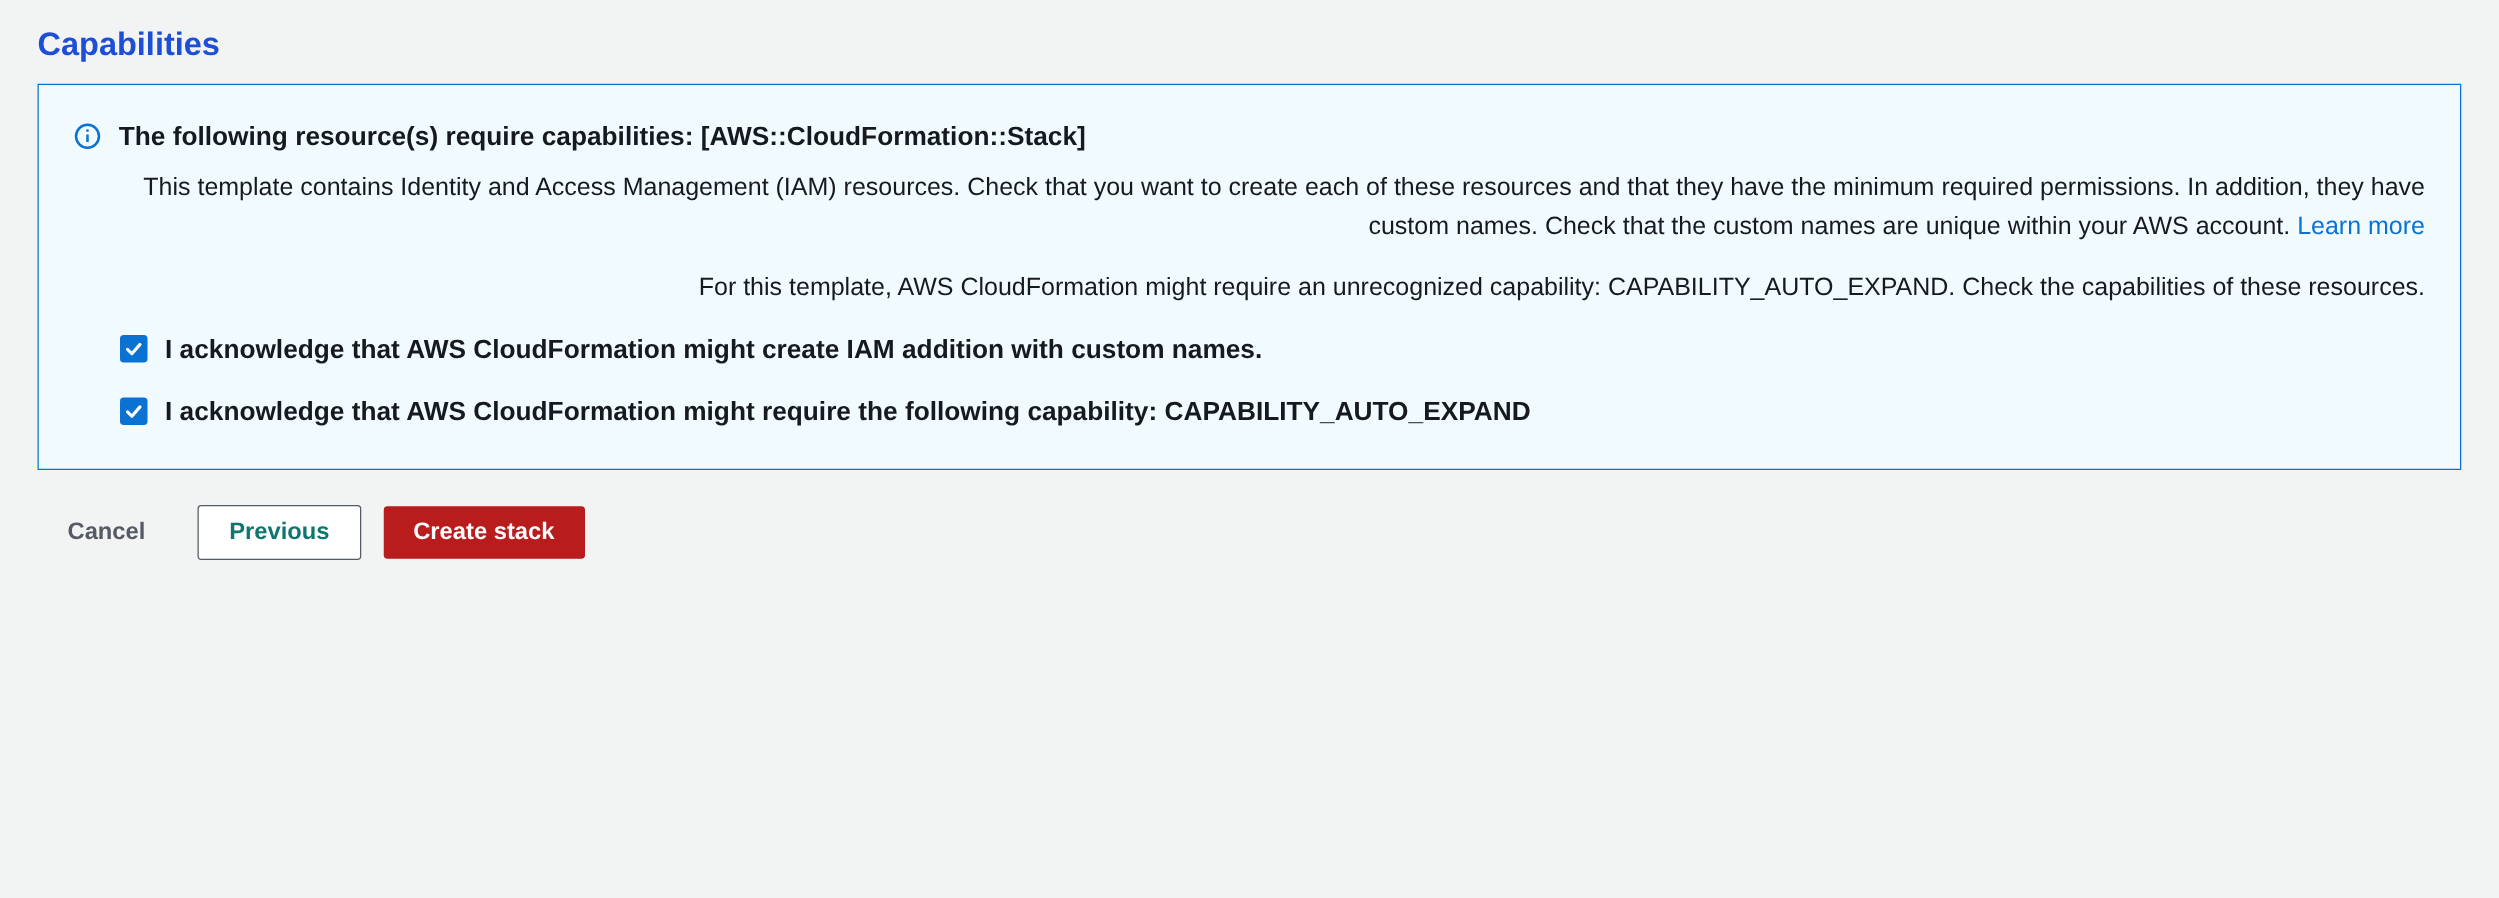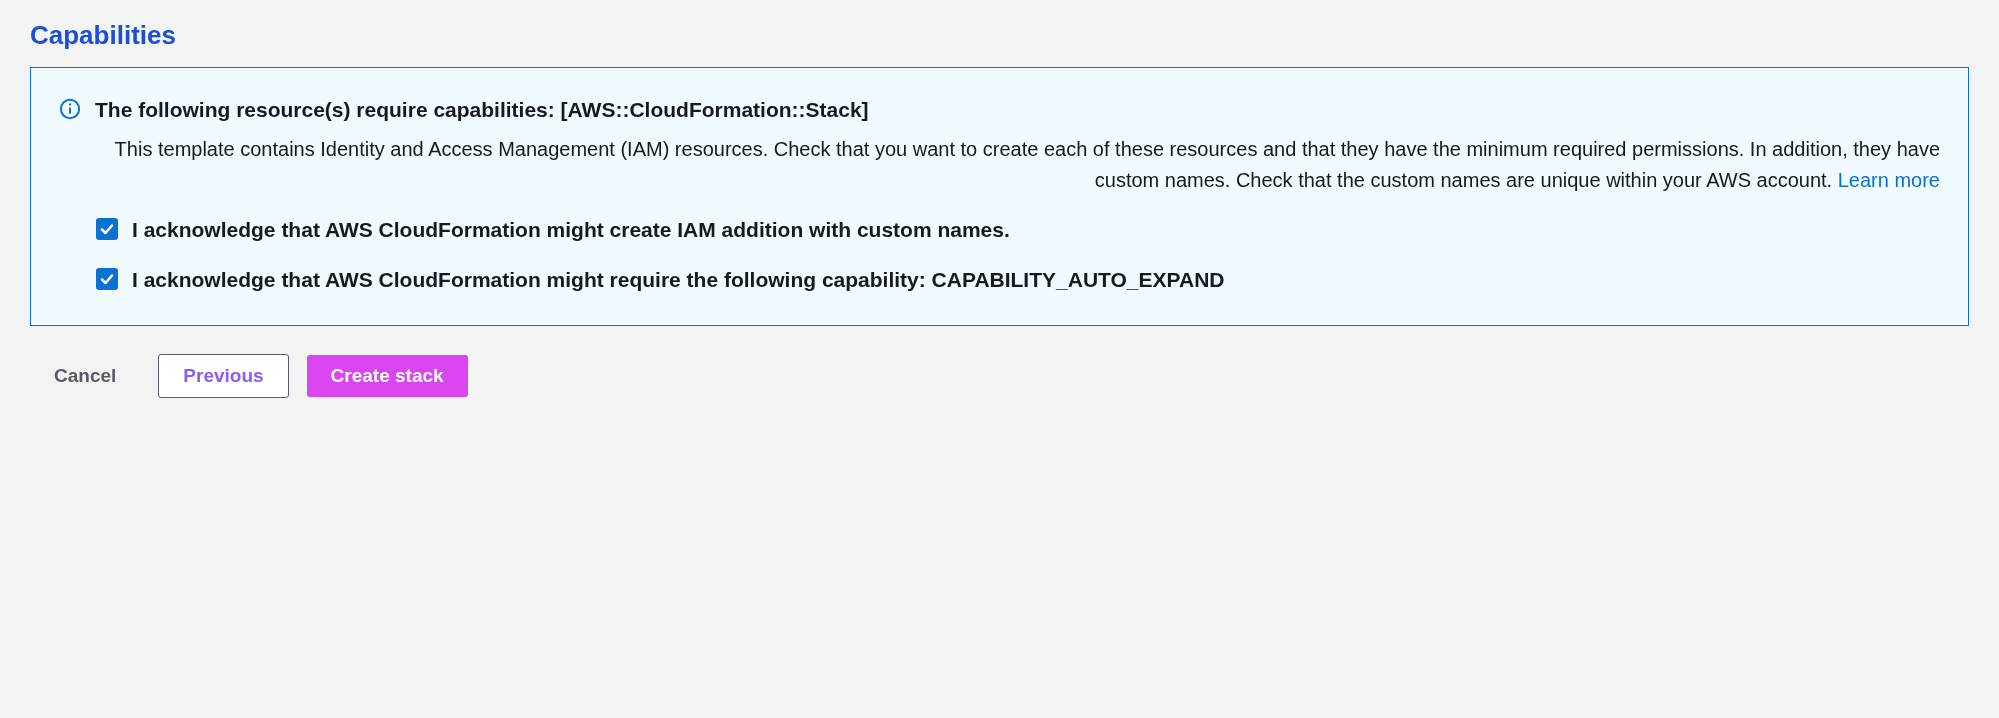--- a/index.html
+++ b/index.html
@@ -105,25 +105,25 @@
       cursor: pointer;
       border: none;
       font-family: inherit;
     }
     .btn-text {
       background: transparent;
       color: #545b64;
     }
     .btn-outline {
       background: #ffffff;
-      color: #8b5cf6;
+      color: #0f766e;
       border: 1.5px solid #545b64;
     }
     .btn-primary {
-      background: #d946ef;
+      background: #b91c1c;
       color: #ffffff;
     }
   </style>
 </head>
 <body>
 
 <h2 class="section-title">Capabilities</h2>
 
 <div class="alert-box">
   <div class="alert-header">
@@ -136,20 +136,21 @@
     </span>
     <div class="alert-title">The following resource(s) require capabilities: [AWS::CloudFormation::Stack]</div>
   </div>
 
   <div class="alert-content">
     <p class="alert-para">
       <span>This template contains Identity and Access Management (IAM) resources. Check that you want to create each of these resources and that they have the minimum required permissions. In addition, they have custom names. Check that the custom names are unique within your AWS account.  </span>
       <a class="learn-more">Learn more</a>
     </p>
 
+    <p class="alert-para">For this template, AWS CloudFormation might require an unrecognized capability: CAPABILITY_AUTO_EXPAND. Check the capabilities of these resources.</p>
 
     <div class="checkbox-row">
       <div class="checkbox-wrap">
         <div class="checkbox">
           <svg viewBox="0 0 16 16" fill="none" stroke="#ffffff" stroke-width="2.5" stroke-linecap="round" stroke-linejoin="round">
             <polyline points="3,8.5 6.5,12 13,4.5"></polyline>
           </svg>
         </div>
       </div>
       <label class="checkbox-label">I acknowledge that AWS CloudFormation might create IAM addition with custom names.</label>

